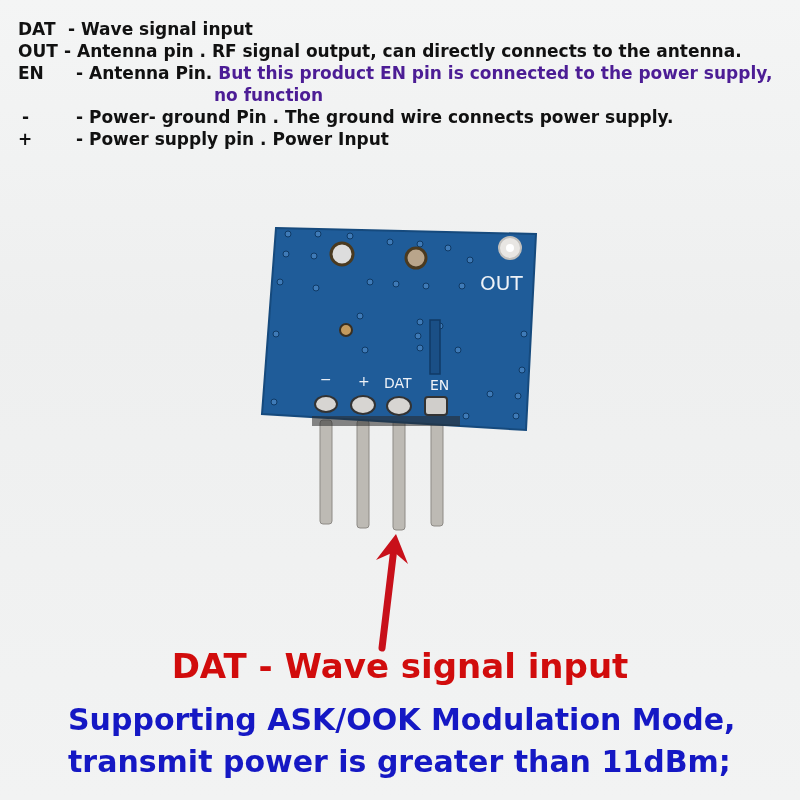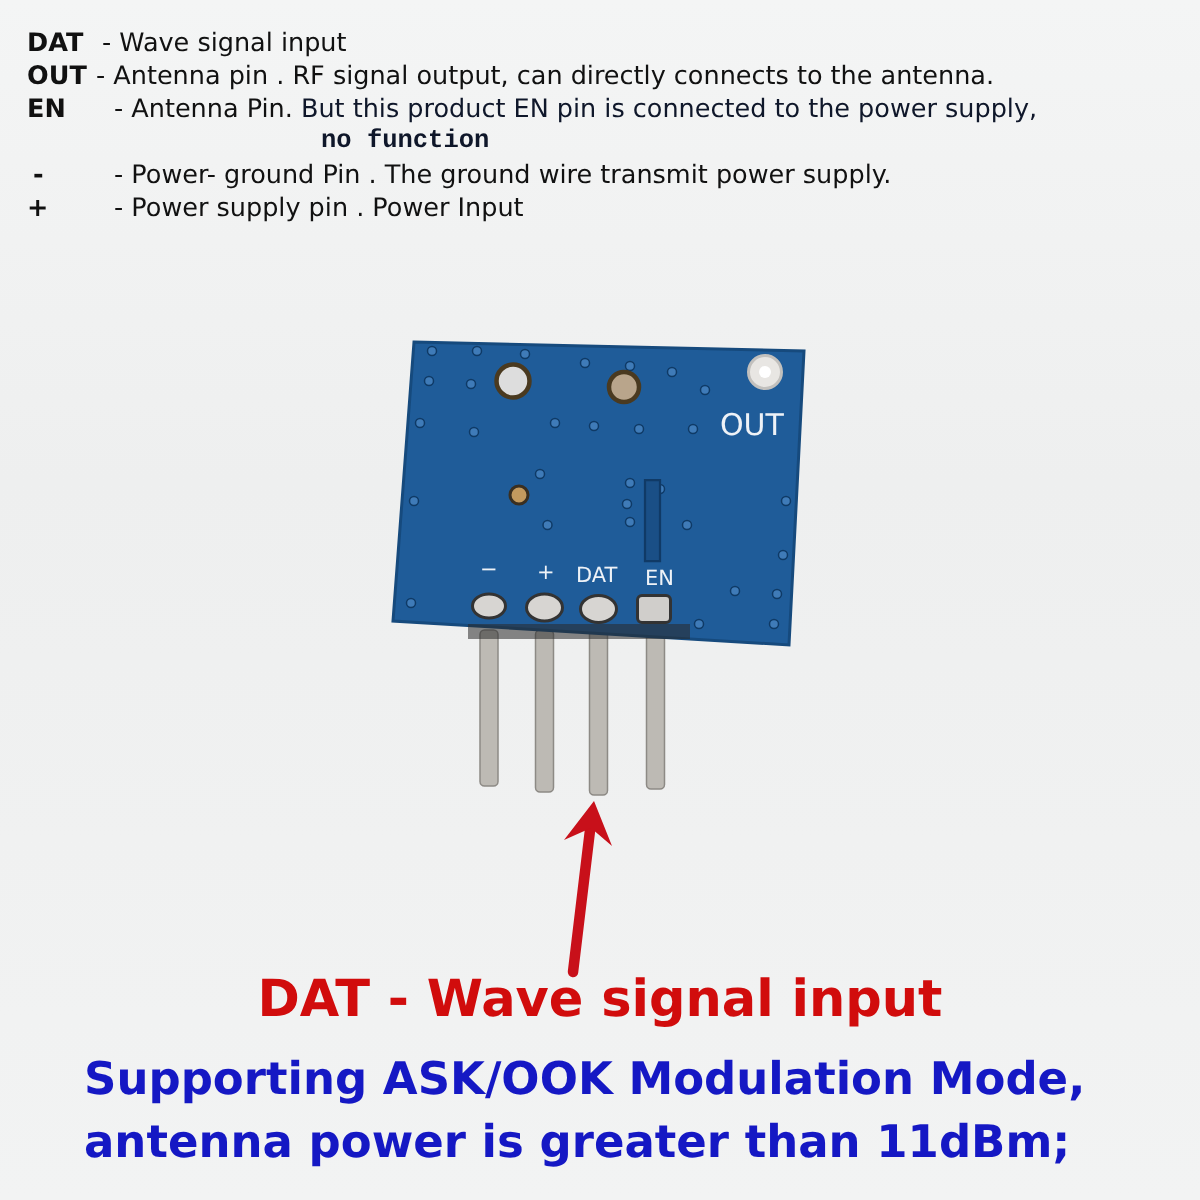--- a/index.html
+++ b/index.html
@@ -4,28 +4,28 @@
 <style>
   html, body { margin: 0; padding: 0; }
   body {
     width: 800px; height: 800px; overflow: hidden; position: relative;
     background: linear-gradient(180deg, #f4f5f5 0%, #eeefef 40%, #f2f3f3 100%);
     font-family: "DejaVu Sans", sans-serif;
   }
   .legend { position: absolute; left: 18px; top: 18px; font-size: 17px; color: #111; line-height: 22px; }
   .row { position: relative; height: 22px; white-space: nowrap; }
   .pin { position: absolute; left: 0; font-weight: bold; }
-  .desc { position: absolute; left: 58px; font-weight: normal; }
-  .red { color: #0f172a; }
-  .cont { position: absolute; left: 196px; font-weight: bold; font-family: Liberation Mono, monospace; }
+  .desc { position: absolute; left: 58px; font-weight: bold; }
+  .red { color: #4c1d95; }
+  .cont { position: absolute; left: 196px; font-weight: bold; }
 
   .module { position: absolute; left: 240px; top: 220px; width: 320px; height: 320px; }
   .caption { position: absolute; left: 0; width: 800px; text-align: center; font-weight: bold; }
   .cap-red { top: 646px; font-size: 34px; color: #d10c0c; }
-  .cap-blue { left: 56px; width: auto; text-align: left; font-size: 30px; color: #1518c4; }
+  .cap-blue { left: 68px; width: auto; text-align: left; font-size: 30px; color: #1518c4; }
   .cap-blue1 { top: 702px; }
   .cap-blue2 { top: 744px; }
 </style>
 </head>
 <body>
 
 <div class="legend">
   <div class="row">
     <span class="pin">DAT</span>
     <span class="desc" style="left:50px">-  Wave signal input</span>
@@ -39,21 +39,21 @@
     <span class="desc">
       <span>- Antenna Pin.</span>
       <span class="red">But this product EN pin is connected to the power supply,</span>
     </span>
   </div>
   <div class="row">
     <span class="cont red">no function</span>
   </div>
   <div class="row">
     <span class="pin" style="left:4px">-</span>
-    <span class="desc">- Power- ground Pin . The ground wire transmit power supply.</span>
+    <span class="desc">- Power- ground Pin . The ground wire connects power supply.</span>
   </div>
   <div class="row">
     <span class="pin">+</span>
     <span class="desc">- Power supply pin . Power Input</span>
   </div>
 </div>
 
 <svg class="module" viewBox="0 0 320 320" width="320" height="320">
 
   <g fill="#bdbab4" stroke="#8d8a85" stroke-width="1">
@@ -123,13 +123,13 @@
   <rect x="72" y="196" width="148" height="10" fill="#2a2a2a" opacity="0.55"></rect>
 </svg>
 
 <svg style="position:absolute;left:350px;top:510px" width="100" height="150" viewBox="0 0 100 150">
   <path d="M32 138 L44 38" stroke="#c8101a" stroke-width="7" stroke-linecap="round"></path>
   <path d="M46 24 L26 50 L44 42 L58 54 Z" fill="#c8101a"></path>
 </svg>
 
 <div class="caption cap-red">DAT -  Wave signal input</div>
 <div class="caption cap-blue cap-blue1">Supporting ASK/OOK Modulation Mode,</div>
-<div class="caption cap-blue cap-blue2">antenna power is greater than 11dBm;</div>
+<div class="caption cap-blue cap-blue2">transmit power is greater than 11dBm;</div>
 
 </body></html>

